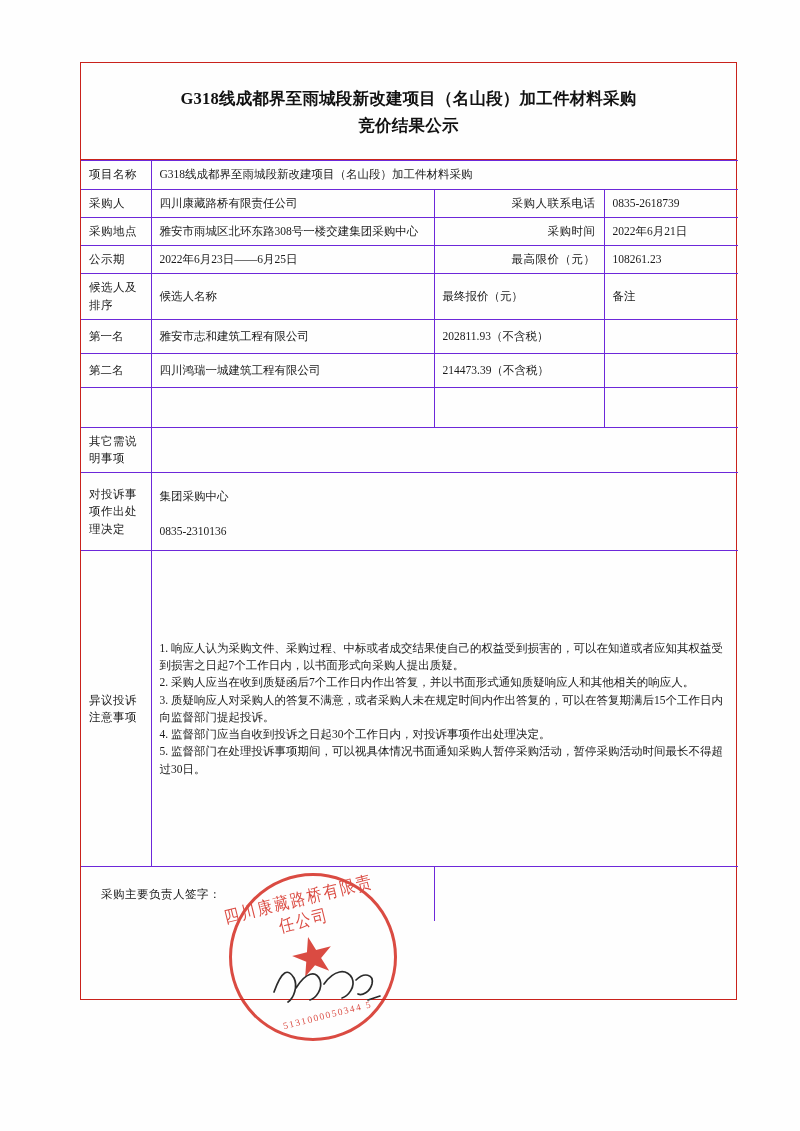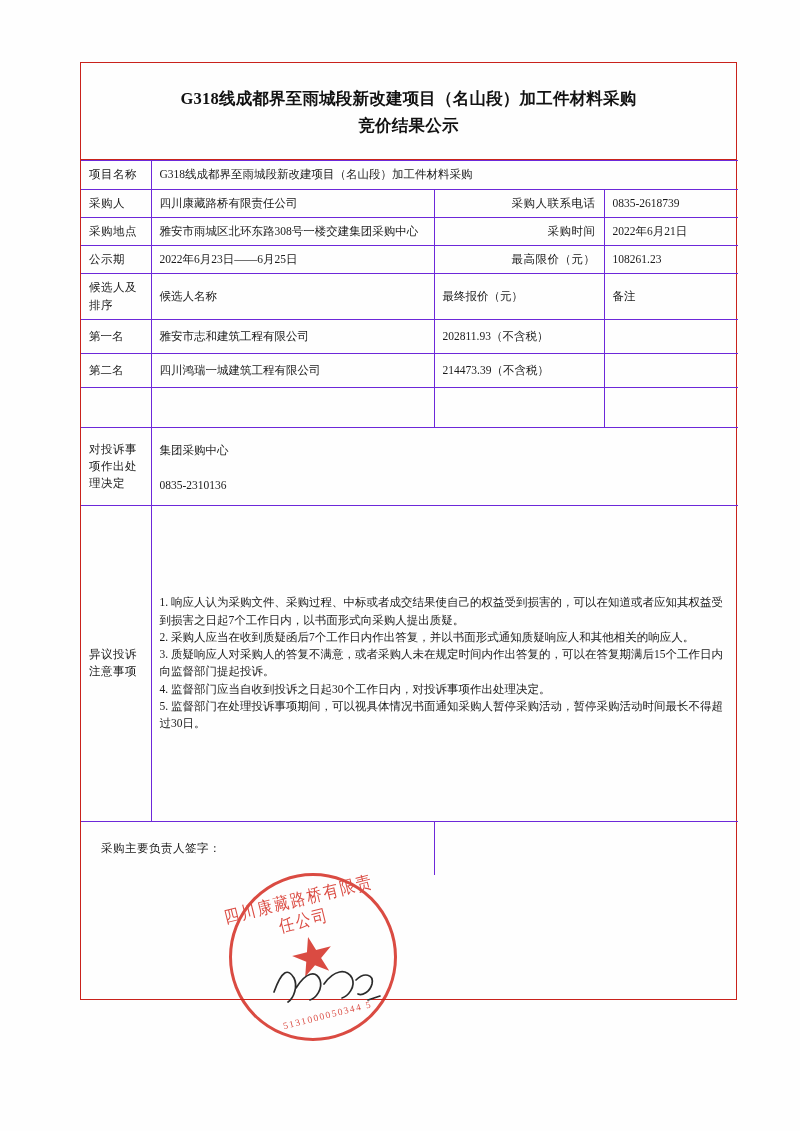--- a/index.html
+++ b/index.html
@@ -202,20 +202,24 @@
         <td class="ctr"></td>
       </tr>
 
       <tr>
         <td class="ctr" style="height:40px"></td>
         <td class="ctr"></td>
         <td class="ctr"></td>
         <td class="ctr"></td>
       </tr>
 
+      <tr>
+        <td class="lbl" style="height:42px">其它需说明事项</td>
+        <td class="lft" colspan="3"></td>
+      </tr>
 
       <tr>
         <td class="lbl" style="height:78px">对投诉事项作出处理决定</td>
         <td class="ctr" colspan="3">
           <div style="padding:4px 0 18px 0;">集团采购中心</div>
           <div>0835-2310136</div>
         </td>
       </tr>
 
       <tr>

